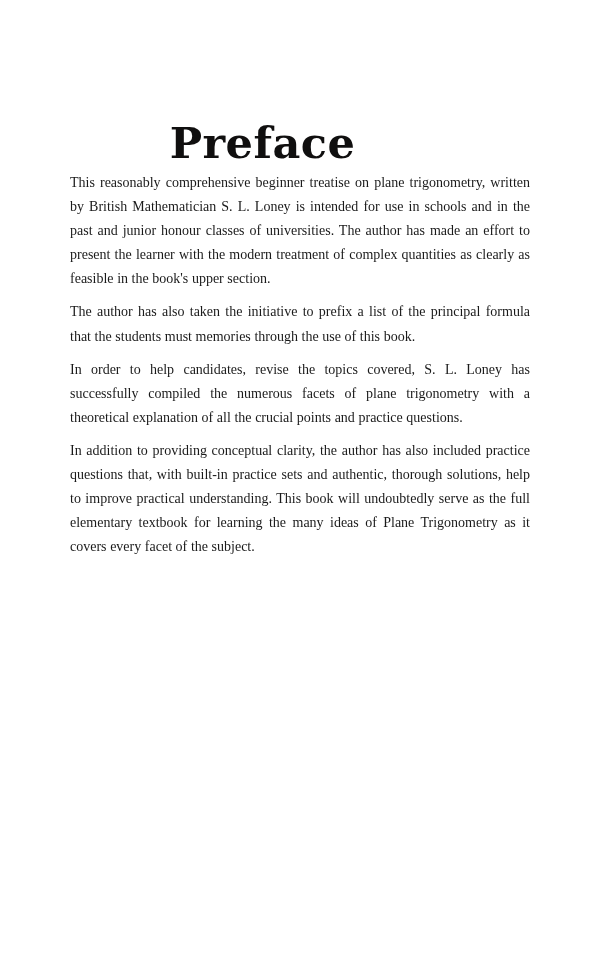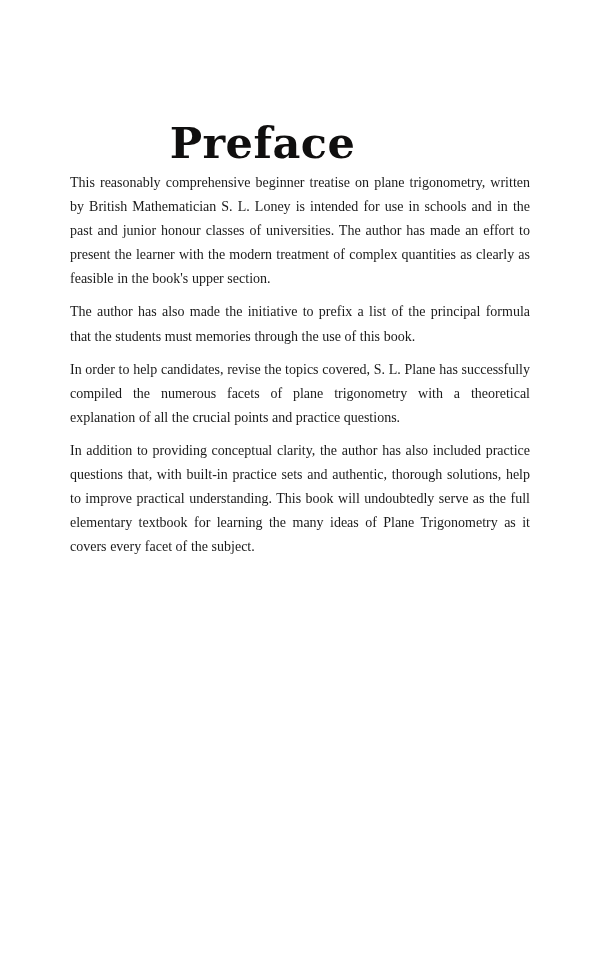--- a/index.html
+++ b/index.html
@@ -63,18 +63,18 @@
 </style>
 </head>
 <body>
 
 <div class="page">
 
   <h1 class="page-title">Preface</h1>
 
   <div class="body-block">
     <p class="para">This reasonably comprehensive beginner treatise on plane trigonometry, written by British Mathematician S. L. Loney is intended for use in schools and in the past and junior honour classes of universities. The author has made an effort to present the learner with the modern treatment of complex quantities as clearly as feasible in the book's upper section.</p>
-    <p class="para">The author has also made the initiative to prefix a list of the principal formula that the students must memories through the use of this book.</p>
-    <p class="para">In order to help candidates, revise the topics covered,  S. L. Plane has successfully compiled the numerous facets of plane trigonometry with a theoretical explanation of all the crucial points and practice questions.</p>
+    <p class="para">The author has also taken the initiative to prefix a list of the principal formula that the students must memories through the use of this book.</p>
+    <p class="para">In order to help candidates, revise the topics covered,  S. L. Loney has successfully compiled the numerous facets of plane trigonometry with a theoretical explanation of all the crucial points and practice questions.</p>
     <p class="para">In addition to providing conceptual clarity, the author has also included practice questions that, with built-in practice sets and authentic, thorough solutions, help to improve practical understanding. This book will undoubtedly serve as the full elementary textbook for learning the many ideas of Plane Trigonometry as it covers every facet of the subject.</p>
   </div>
 
 </div>
 
 </body></html>

